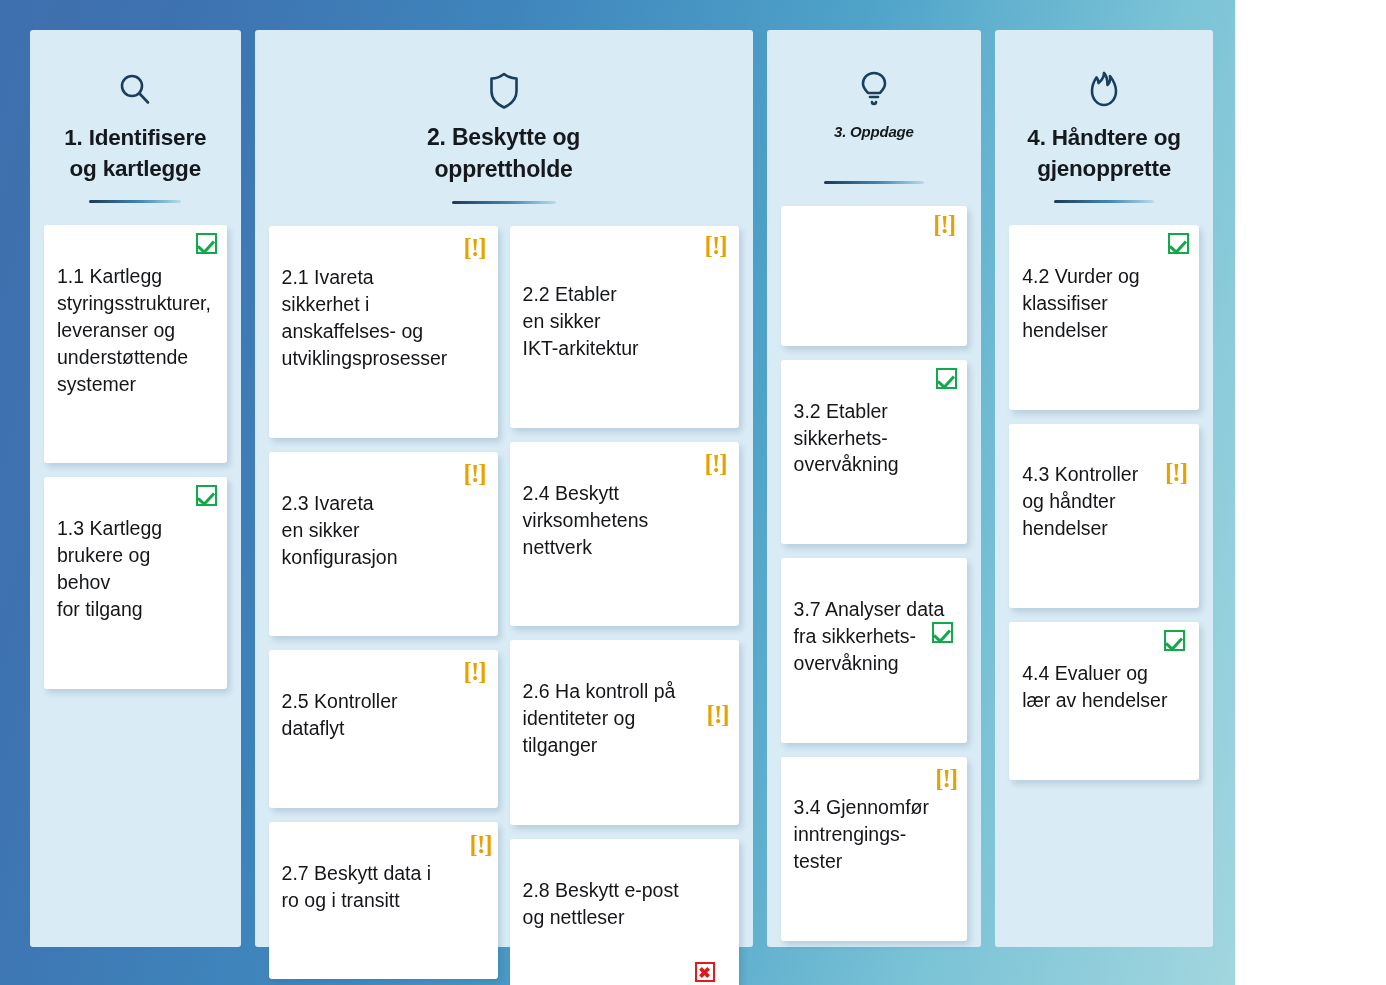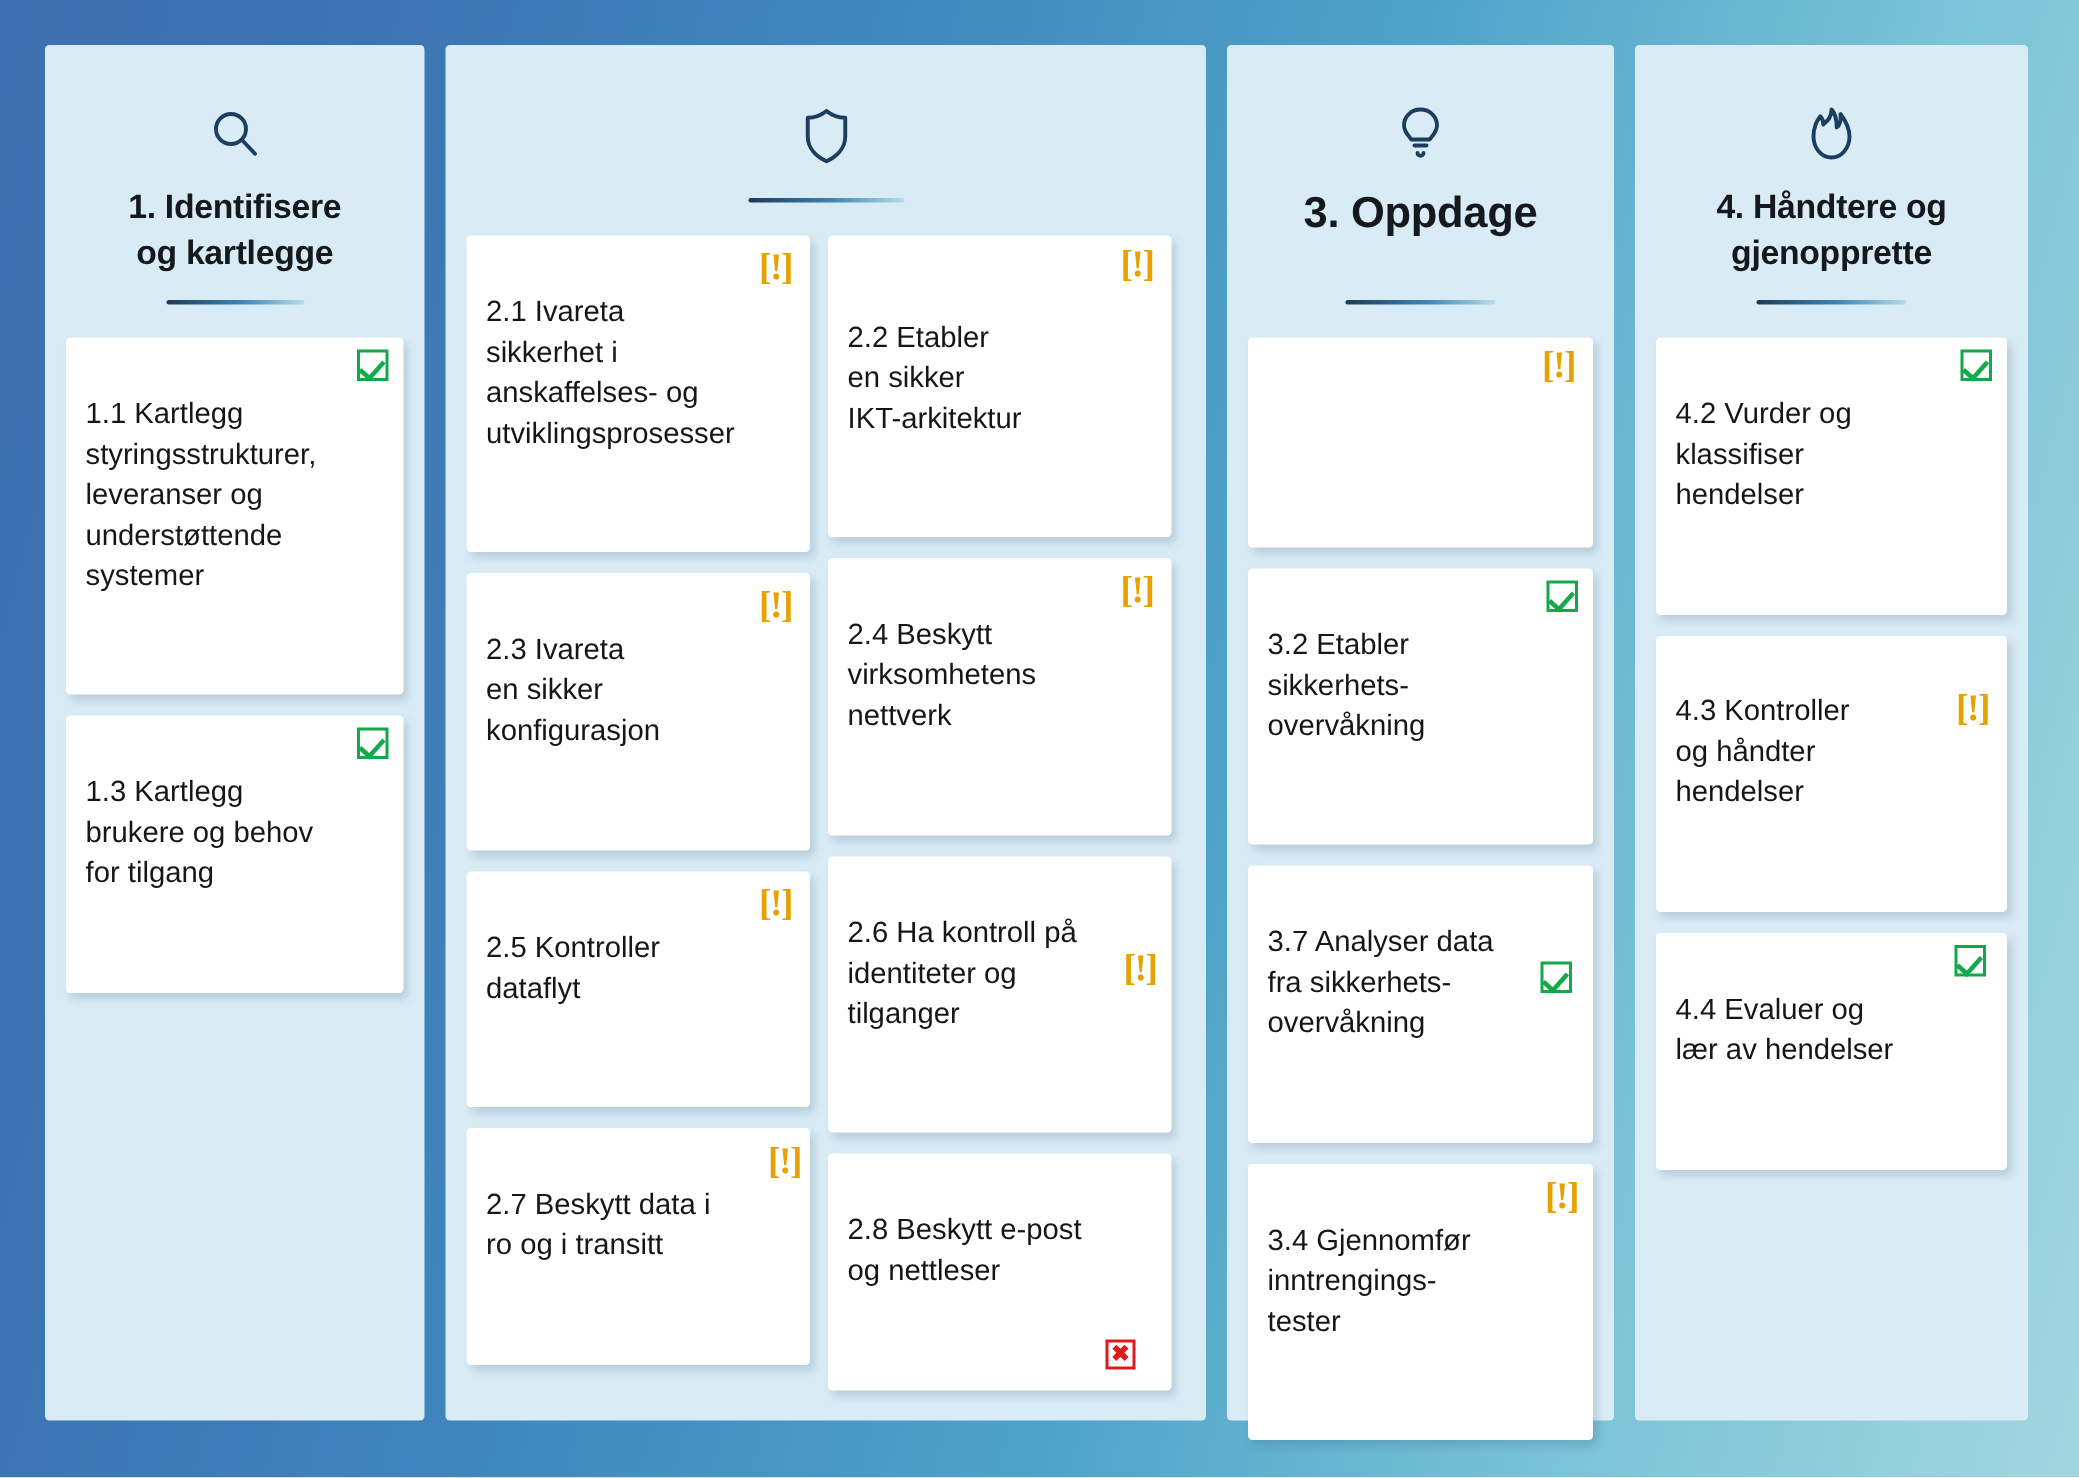--- a/index.html
+++ b/index.html
@@ -8,21 +8,21 @@
     width: 1386px;
     height: 985px;
     overflow: hidden;
     font-family: "Liberation Sans", sans-serif;
     background: #ffffff;
   }
 
   
   #poster {
     position: relative;
-    width: 1386px;
+    width: 1235px;
     height: 985px;
     background: linear-gradient(105deg,
                 #3f6fae 0%,
                 #3d72b0 12%,
                 #3f86bd 35%,
                 #4fa3c9 58%,
                 #79c2d6 78%,
                 #a2d6df 100%);
     padding: 30px 22px 38px 30px;
   }
@@ -77,21 +77,21 @@
 
   .rule {
     margin: 16px auto 0;
     width: 92px;
     height: 3px;
     border-radius: 2px;
     background: linear-gradient(90deg, #1e3a55 0%, #3f87b5 55%, #b9dce8 100%);
   }
 
   .col-2 .col-title { font-size: 23px; }
-  .col-3 .col-title { font-size: 29px; }
+  .col-3 .col-title { font-size: 15px; font-style: italic; }
   .col-4 .col-title { font-size: 22.5px; }
   .col-3 .rule { margin-top: 38px; width: 100px; }
   .col-2 .rule { width: 104px; }
   .col-4 .rule { width: 100px; }
 
   
   .cards {
     margin-top: 22px;
     flex: 1 1 auto;
   }
@@ -198,20 +198,22 @@
       </div>
     </div>
 
     <div class="col col-2">
       <div class="col-head">
         <div class="col-icon">
           <svg width="40" height="42" viewBox="0 0 40 42" fill="none" stroke="#1b3d5e" stroke-width="2.6" stroke-linejoin="round">
             <path d="M20 5 C15 9 10 9.5 7.5 9.5 L7.5 22 C7.5 30 13.5 35.5 20 38.5 C26.5 35.5 32.5 30 32.5 22 L32.5 9.5 C30 9.5 25 9 20 5 Z"></path>
           </svg>
         </div>
+        <div class="col-title">2. Beskytte og
+opprettholde</div>
         <div class="rule"></div>
       </div>
       <div class="cards">
 
         <div class="subcol">
           <div class="card" style="min-height:148px">
             <span class="card-text">2.1 Ivareta
 sikkerhet i
 anskaffelses- og
 utviklingsprosesser</span>

